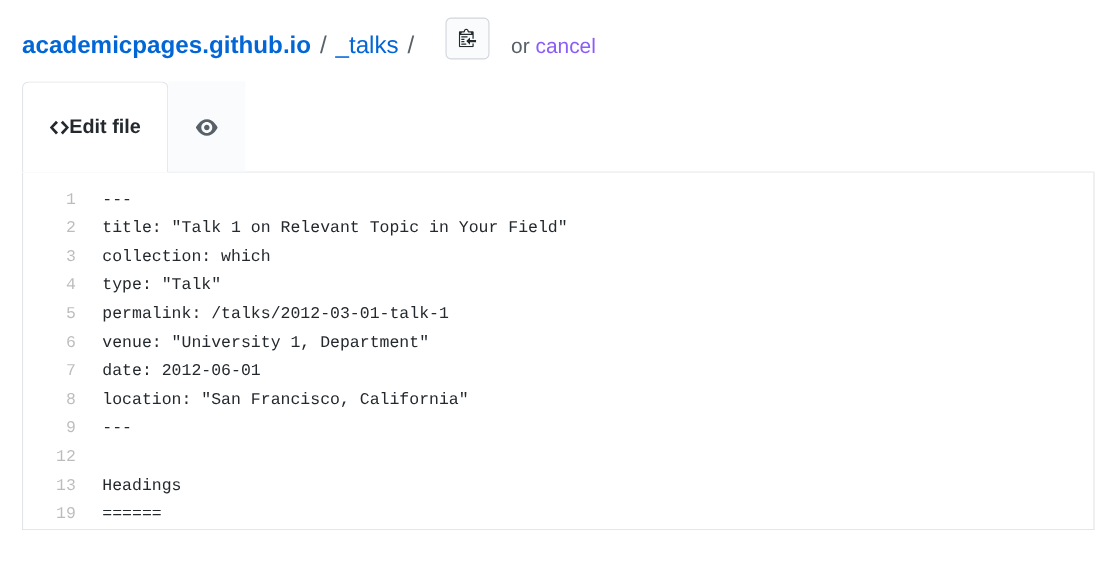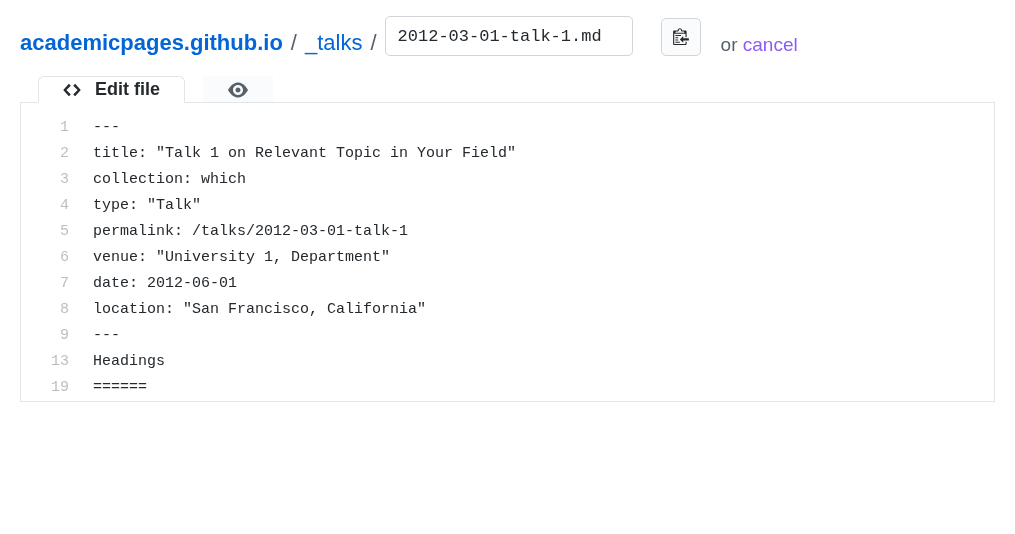--- a/index.html
+++ b/index.html
@@ -62,29 +62,28 @@
       text-decoration: none;
     }
     .tabnav {
       display: flex;
       border-bottom: 1px solid #e1e4e8;
       margin-top: 8px;
     }
     .tabnav-tab {
       display: flex;
       align-items: center;
-      gap: 14px;
-      padding: 2px 24px;
+      gap: 0;
+      padding: 30px 24px;
       font-size: 18px;
       color: #586069;
       cursor: pointer;
       background: #fafbfc;
       border: 1px solid transparent;
       border-bottom: none;
-      margin-left: 18px;
     }
     .tabnav-tab.selected {
       background: #fff;
       border: 1px solid #e1e4e8;
       border-bottom: 1px solid #fff;
       border-radius: 6px 6px 0 0;
       color: #24292e;
       font-weight: 600;
       margin-bottom: -1px;
     }
@@ -122,21 +121,20 @@
     }
   </style>
 </head>
 <body>
 
 <div class="breadcrumb">
   <a href="#" class="repo-name">academicpages.github.io</a>
   <span class="sep">/</span>
   <a href="#">_talks</a>
   <span class="sep">/</span>
-  <input type="text" class="filename-input" value="2012-03-01-talk-1.md" style="">
   <button class="clipboard-btn">
     <span class="icon">
       <svg viewBox="0 0 14 16" width="16" height="18" fill="currentColor">
           <path fill-rule="evenodd" d="M2 13h4v1H2v-1zm5-6H2v1h5V7zm2 3V8l-3 3 3 3v-2h5v-2H9zM4.5 9H2v1h2.5V9zM2 12h2.5v-1H2v1zm9 1h1v2c-.02.28-.11.52-.3.7-.19.18-.42.28-.7.3H1c-.55 0-1-.45-1-1V4c0-.55.45-1 1-1h3c0-1.11.89-2 2-2 1.11 0 2 .89 2 2h3c.55 0 1 .45 1 1v5h-1V6H1v9h10v-2zM2 5h8c0-.55-.45-1-1-1H8c-.55 0-1-.45-1-1s-.45-1-1-1-1 .45-1 1-.45 1-1 1H3c-.55 0-1 .45-1 1z"></path>
         </svg>
     </span>
   </button>
   <span class="or-cancel">
     <span>or </span><a href="#">cancel</a>
   </span>
@@ -163,15 +161,16 @@
 <div class="editor" id="editor-lines">
 <div class="code-line"><div class="line-number">1</div><div class="line-content">---</div></div>
     <div class="code-line"><div class="line-number">2</div><div class="line-content">title: "Talk 1 on Relevant Topic in Your Field"</div></div>
     <div class="code-line"><div class="line-number">3</div><div class="line-content">collection: which</div></div>
     <div class="code-line"><div class="line-number">4</div><div class="line-content">type: "Talk"</div></div>
     <div class="code-line"><div class="line-number">5</div><div class="line-content">permalink: /talks/2012-03-01-talk-1</div></div>
     <div class="code-line"><div class="line-number">6</div><div class="line-content">venue: "University 1, Department"</div></div>
     <div class="code-line"><div class="line-number">7</div><div class="line-content">date: 2012-06-01</div></div>
     <div class="code-line"><div class="line-number">8</div><div class="line-content">location: "San Francisco, California"</div></div>
     <div class="code-line"><div class="line-number">9</div><div class="line-content">---</div></div>
+    <div class="code-line"><div class="line-number">12</div><div class="line-content"></div></div>
     <div class="code-line"><div class="line-number">13</div><div class="line-content">Headings</div></div>
     <div class="code-line"><div class="line-number">19</div><div class="line-content">======</div></div>
   </div>
 
 </body></html>

